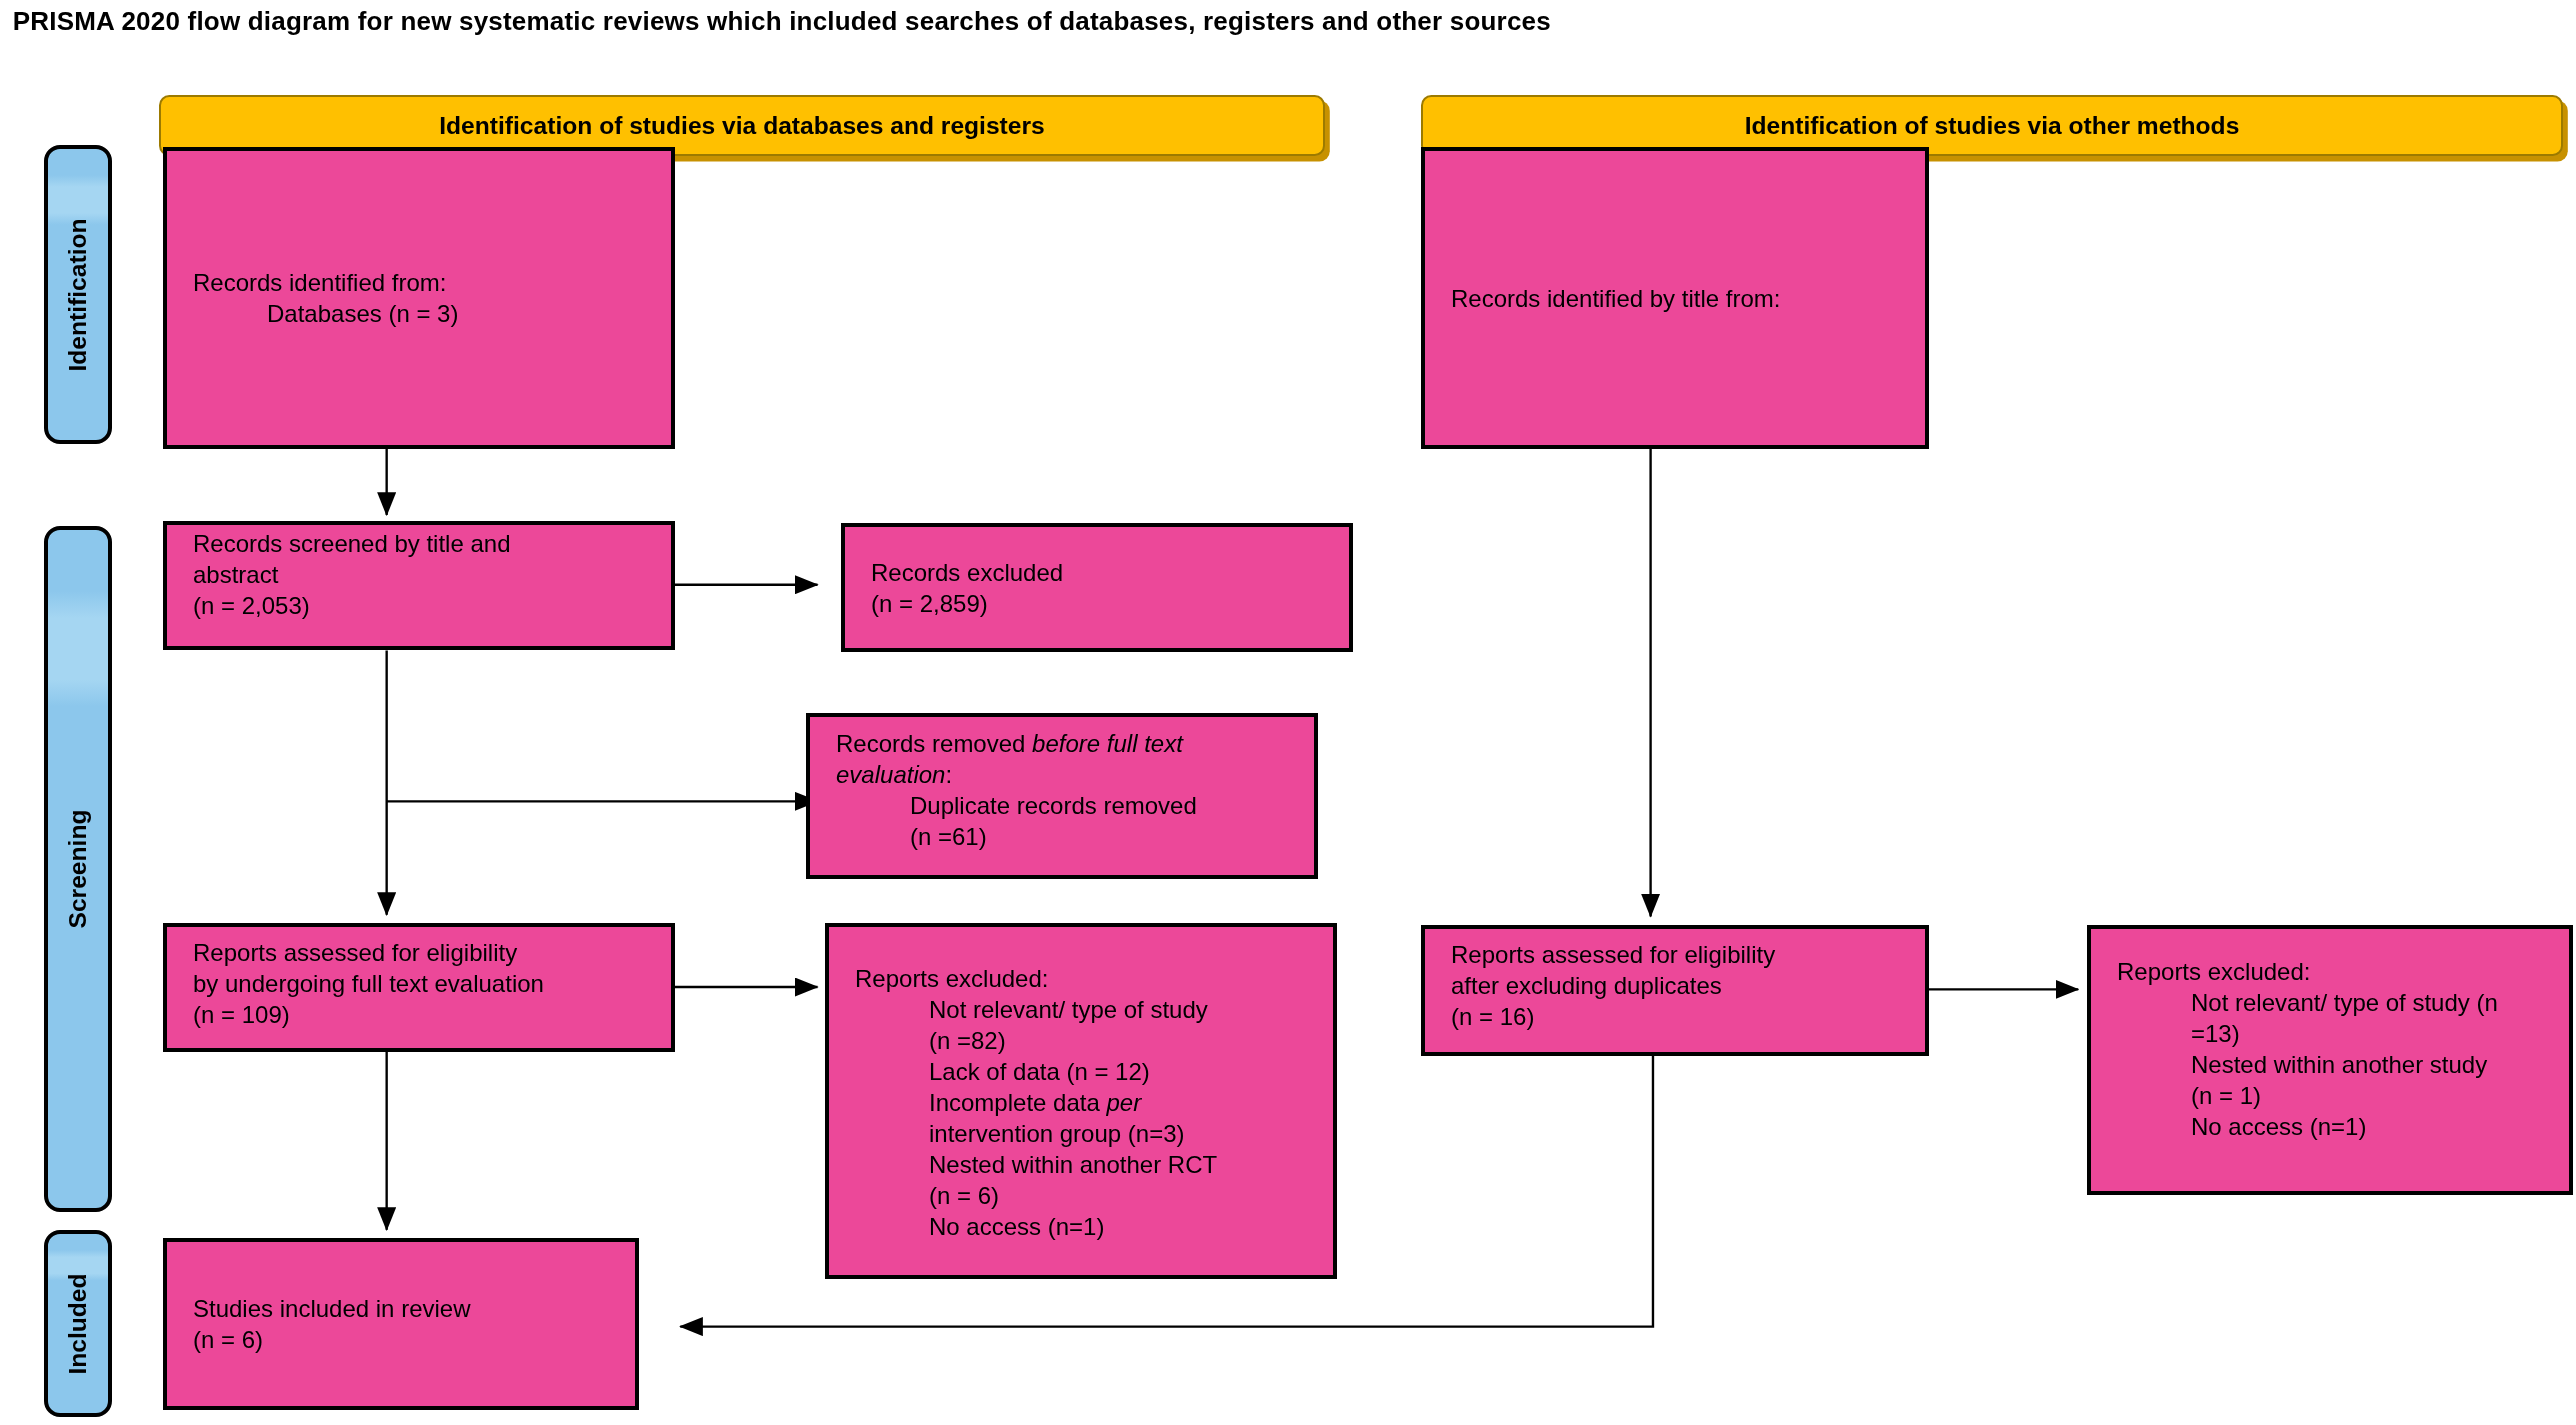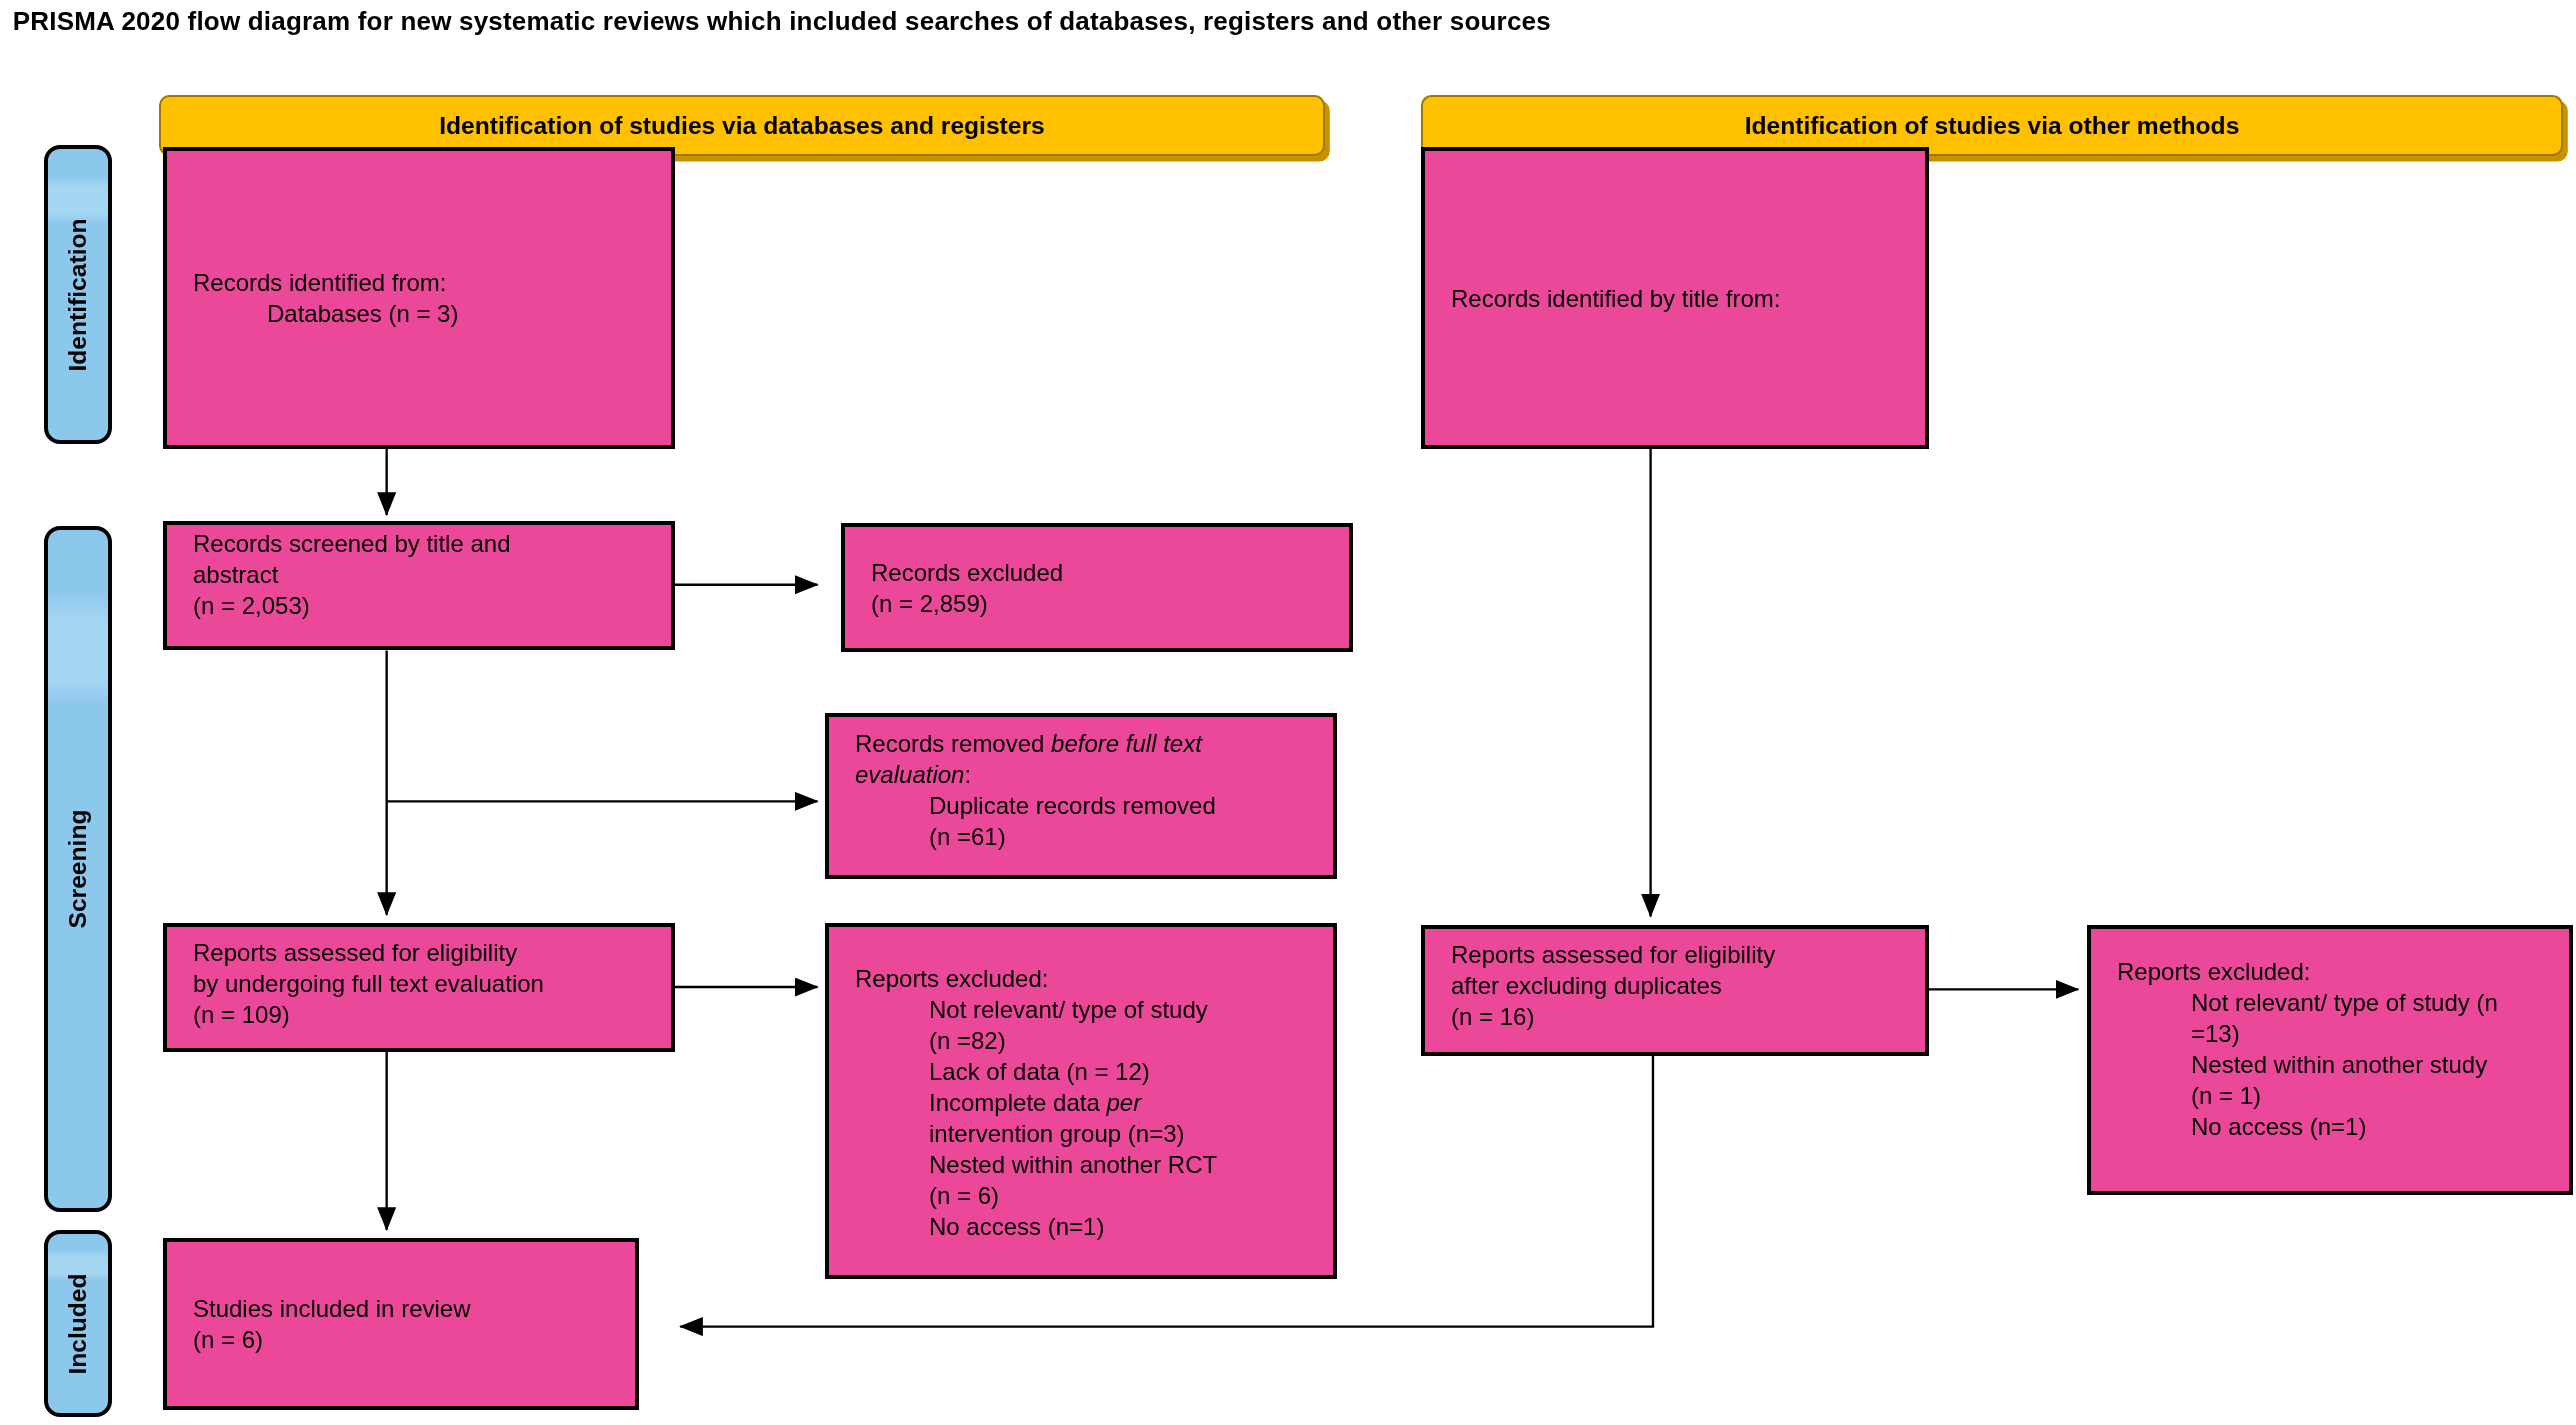--- a/index.html
+++ b/index.html
@@ -136,21 +136,21 @@
       </div>
       <div class="flow-box" style="left: 163px; top: 521px; width: 512px; height: 129px; padding-top: 3px;">
         <div class="line"><span class="seg">Records screened by title and</span></div>
         <div class="line"><span class="seg">abstract</span></div>
         <div class="line"><span class="seg">(n = 2,053)</span></div>
       </div>
       <div class="flow-box v-center" style="left: 825px; top: 523px; width: 512px; height: 129px; margin-left: 16px;">
         <div class="line"><span class="seg">Records excluded</span></div>
         <div class="line"><span class="seg">(n = 2,859)</span></div>
       </div>
-      <div class="flow-box" style="left: 825px; top: 713px; width: 512px; height: 166px; padding-top: 11px;">
+      <div class="flow-box" style="left: 806px; top: 713px; width: 512px; height: 166px; padding-top: 11px;">
         <div class="line"><span class="seg">Records removed </span><span class="seg italic">before full text</span></div>
         <div class="line"><span class="seg italic">evaluation</span><span class="seg">:</span></div>
         <div class="line indent"><span class="seg">Duplicate records removed</span></div>
         <div class="line indent"><span class="seg">(n =61)</span></div>
       </div>
       <div class="flow-box" style="left: 163px; top: 923px; width: 512px; height: 129px; padding-top: 9.5px;">
         <div class="line"><span class="seg">Reports assessed for eligibility</span></div>
         <div class="line"><span class="seg">by undergoing full text evaluation</span></div>
         <div class="line"><span class="seg">(n = 109)</span></div>
       </div>

